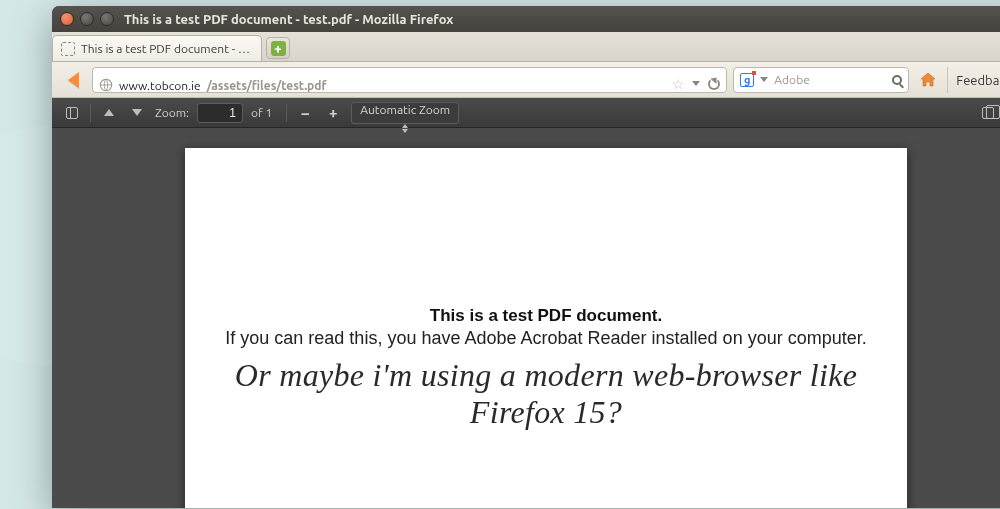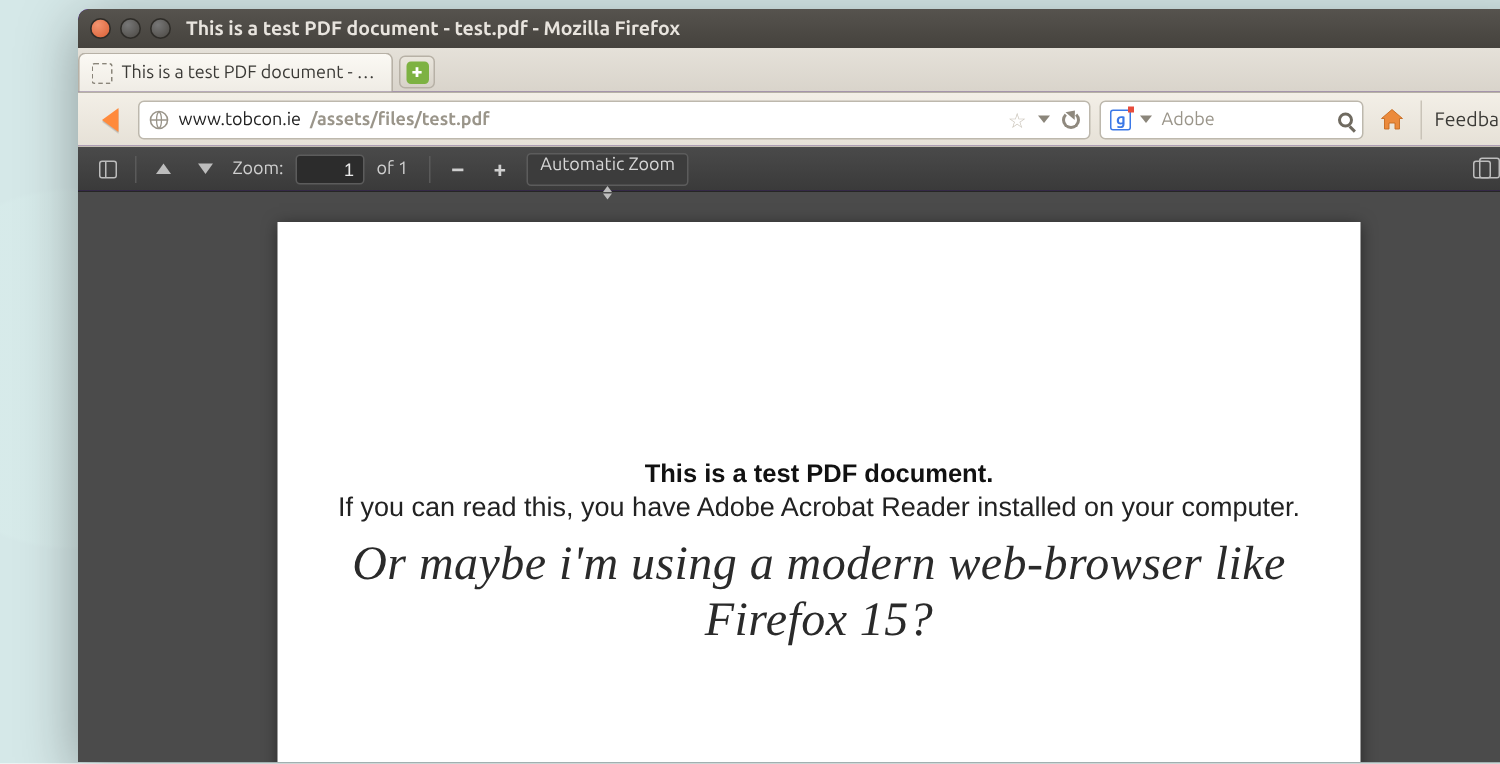--- a/index.html
+++ b/index.html
@@ -99,21 +99,21 @@
   .back-arrow {
     width: 0; height: 0;
     border-top: 8px solid transparent;
     border-bottom: 8px solid transparent;
     border-right: 11px solid #ff8a3c;
     filter: drop-shadow(0 1px 0 rgba(0,0,0,.2));
   }
   .urlbar {
     flex: 1; height: 26px; background: #fff;
     border: 1px solid #bdb8ad; border-radius: 4px;
-    display: flex; align-items: center; padding: 0 6px; gap: 6px;
+    display: flex; align-items: flex-end; padding: 0 6px; gap: 6px;
     font-size: 12px; color: #444;
   }
   .urlbar .globe { color: #9a958a; width: 14px; height: 14px; }
   .urlbar .url-host { color: #222; }
   .urlbar .url-rest { color: #9a958a; font-weight: bold; }
   .urlbar .right-icons { margin-left: auto; display: flex; gap: 8px; align-items: center; color: #8f897e; }
   .searchbar {
     width: 176px; height: 26px; background: #fff;
     border: 1px solid #bdb8ad; border-radius: 4px;
     display: flex; align-items: center; padding: 0 6px; gap: 6px;

